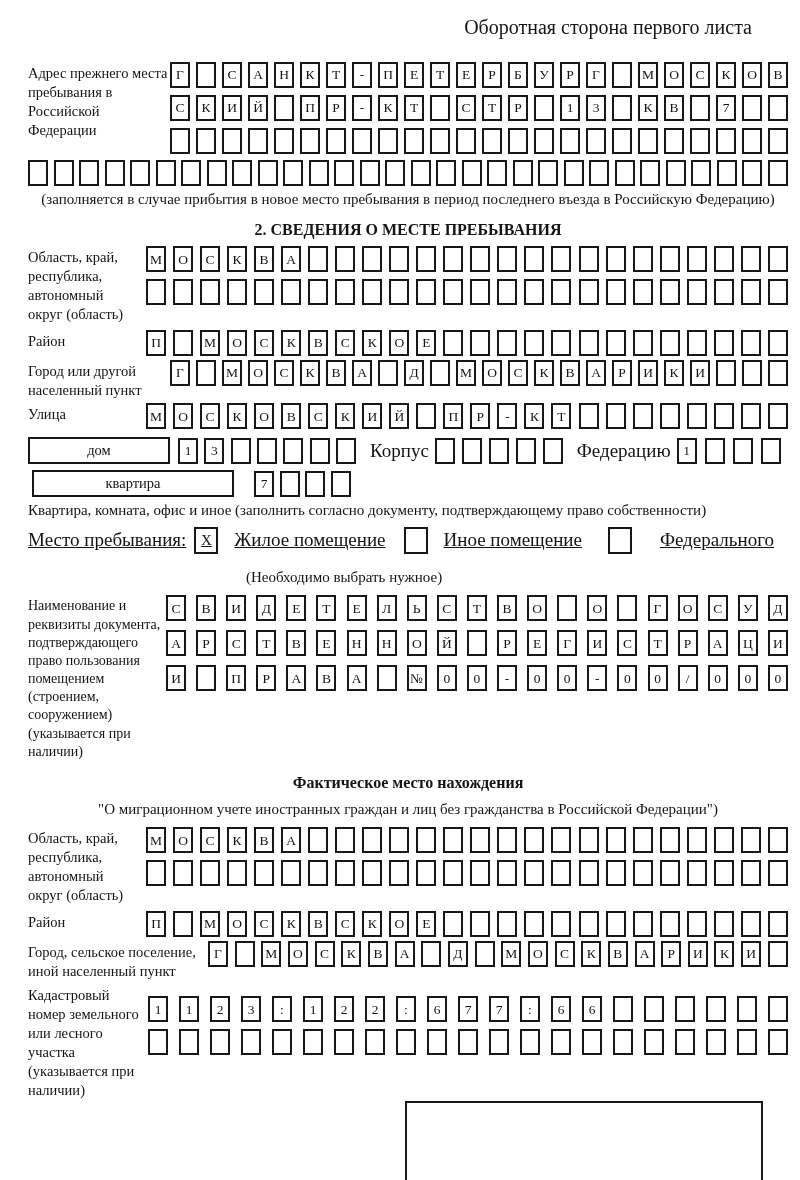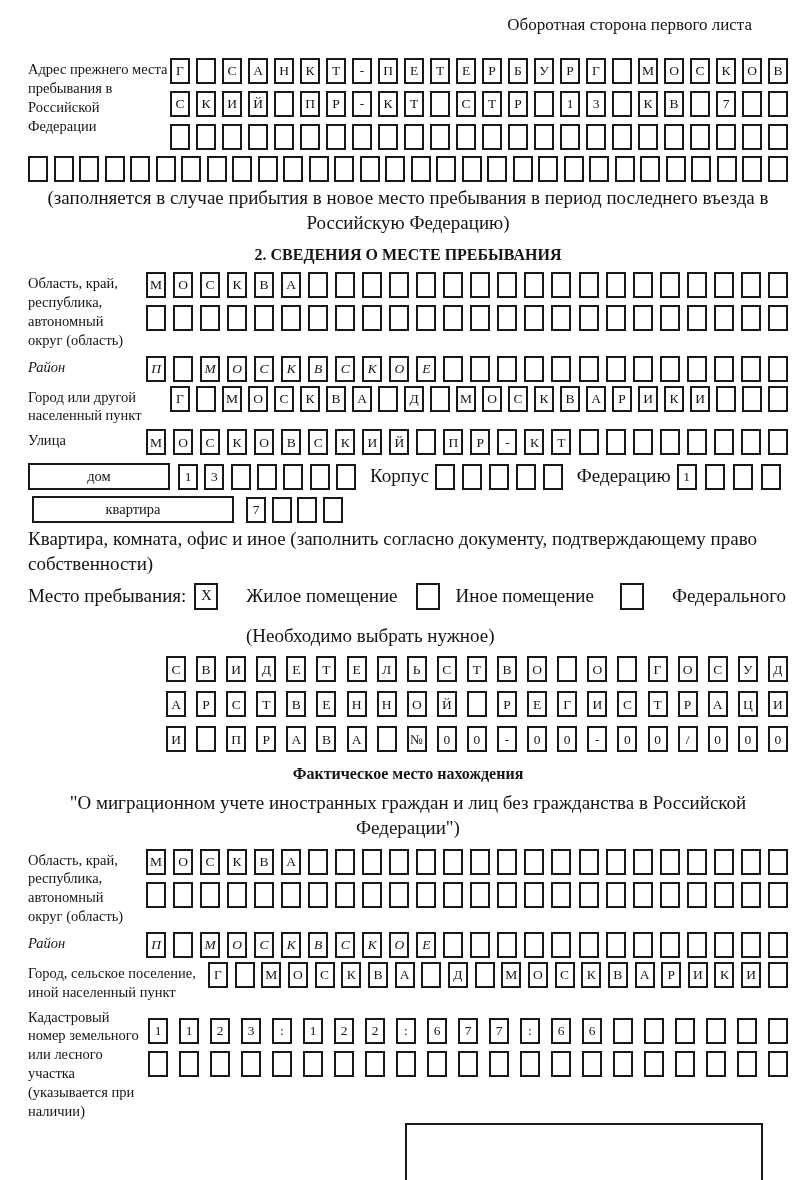--- a/index.html
+++ b/index.html
@@ -4,21 +4,21 @@
 <style>
   html,body{margin:0;padding:0;background:#fff;}
   body{
     width:800px;height:1180px;
     font-family:"Liberation Serif","DejaVu Serif",serif;
     color:#141414;font-size:14.5px;line-height:1.3;
     overflow:hidden;
   }
   .page{padding:14px 12px 0 28px;width:760px;}
 
-  .hdr-note{text-align:right;padding-right:36px;font-size:17px;}
+  .hdr-note{text-align:right;padding-right:36px;font-size:20px;}
 
   
   .frow{display:flex;align-items:flex-start;}
   .flabel{flex:none;font-size:14.5px;padding-top:2px;}
   .fboxes{margin-left:auto;display:flex;flex-direction:column;gap:7px;}
 
   .boxes{display:flex;justify-content:space-between;}
   .cell{
     box-sizing:border-box;flex:none;
     width:20px;height:26px;
@@ -31,44 +31,44 @@
   .w642{width:642px;}
   .w622{width:622px;}
   .w580{width:580px;}
   .w640{width:640px;}
   .w760{width:760px;}
   .w178{width:178px;}
   .w128{width:128px;}
   .w104{width:104px;}
   .w97{width:97px;}
 
-  .caption{font-size:19px;font-family:Liberation Serif, serif;}
+  .caption{font-size:15px;font-family:Liberation Serif, serif;}
   .caption.center{text-align:center;}
   .sec-title{font-weight:bold;text-align:center;font-size:16px;margin:10px 0 6px 0;}
 
   .longbox{
     box-sizing:border-box;border:2px solid #181818;height:27px;
     display:flex;align-items:center;justify-content:center;font-size:14.5px;
   }
   .inline-lbl{font-size:19px;white-space:nowrap;align-self:center;}
 
   .domrow{display:flex;align-items:center;margin-top:8px;}
-  .kvrow{display:flex;align-items:center;margin-top:6px;}
-
-  .chkrow{display:flex;align-items:flex-end;margin-top:6px;}
+  .kvrow{display:flex;align-items:center;margin-top:6px;gap:8px;}
+
+  .chkrow{display:flex;align-items:flex-end;margin-top:6px;text-decoration:underline;}
   .chkbox{
     box-sizing:border-box;width:24px;height:27px;border:2px solid #181818;
     display:flex;align-items:center;justify-content:center;
     font-size:15px;flex:none;background:#fff;
   }
 
   .stamp-wrap{margin-left:367px;width:393px;margin-top:2px;}
   .stamp-box{box-sizing:border-box;width:358px;height:175px;border:2px solid #181818;margin-left:10px;}
 
-  .mt4{margin-top:4px;}.mt6{margin-top:6px;font-style:italic;}.mt8{margin-top:8px;}.mt22{margin-top:22px;}
+  .mt4{margin-top:4px;}.mt6{margin-top:6px;}.mt8{margin-top:8px;}.mt22{margin-top:22px;}
   .offset-top{margin-top:12px;}
 </style>
 </head>
 <body>
 
 <div class="page">
 
   <div class="hdr-note">Оборотная сторона первого листа</div>
 
   <div class="frow mt22">
@@ -379,29 +379,30 @@
         <span class="cell"></span>
         <span class="cell"></span>
         <span class="cell"></span>
       </div>
   </div>
   <div class="caption mt4">Квартира, комната, офис и иное (заполнить согласно документу, подтверждающему право собственности)</div>
 
   <div class="chkrow">
     <span class="inline-lbl">Место пребывания:</span>
     <span class="chkbox" style="margin-left:8px">X</span>
-    <span class="inline-lbl" style="margin-left:28px">Жилое помещение</span>
+    <span class="inline-lbl" style="margin-left:16px">Жилое помещение</span>
     <span class="chkbox" style="margin-left:18px"></span>
     <span class="inline-lbl" style="margin-left:16px">Иное помещение</span>
     <span class="chkbox" style="margin-left:26px"></span>
     <span class="inline-lbl" style="margin-left:28px">Федерального</span>
   </div>
   <div class="caption" style="margin-left:218px;margin-top:14px">(Необходимо выбрать нужное)</div>
 
   <div class="frow mt8">
+    <div class="flabel" style="width:138px;font-size:14px">Наименование и реквизиты документа, подтверждающего право пользования помещением (строением, сооружением) (указывается при наличии)</div>
     <div class="fboxes" style="gap:9px">
       <div class="boxes w622">
           <span class="cell">С</span>
           <span class="cell">В</span>
           <span class="cell">И</span>
           <span class="cell">Д</span>
           <span class="cell">Е</span>
           <span class="cell">Т</span>
           <span class="cell">Е</span>
           <span class="cell">Л</span>

